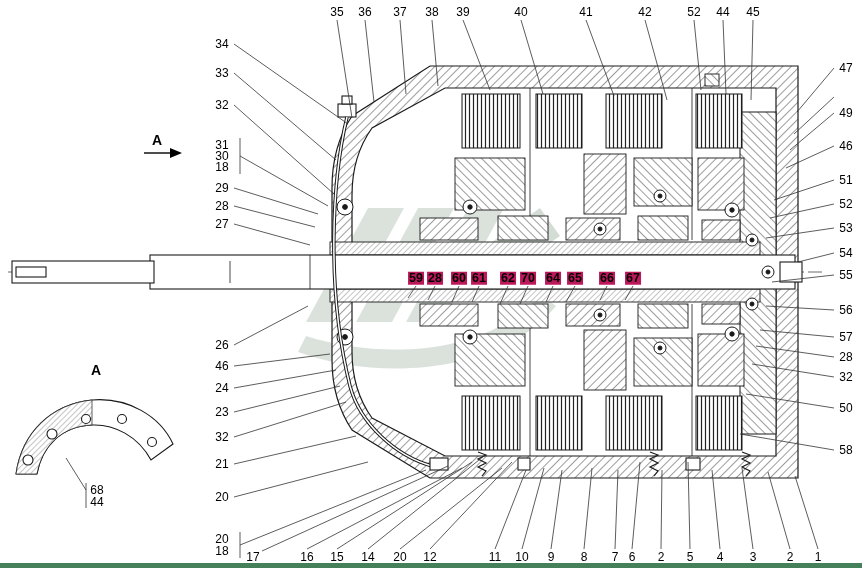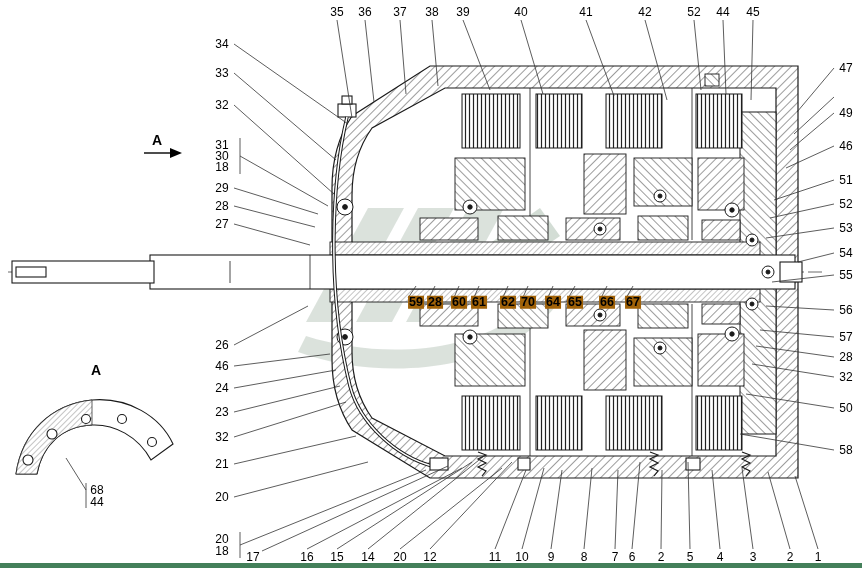--- a/index.html
+++ b/index.html
@@ -5,21 +5,21 @@
   html,body { margin:0; padding:0; background:#ffffff; }
   .stage {
     position:relative; width:862px; height:568px; background:#fff;
     overflow:hidden; font-family:"Liberation Sans", sans-serif;
   }
   .stage svg { position:absolute; left:0; top:0; }
   .co {
     position:absolute; transform:translate(-50%,-50%);
     font-size:12px; line-height:1; color:#000; white-space:nowrap;
   }
-  .co-mid { font-weight:bold; background:#a16207; padding:0 1px; font-size:12.5px;margin-top:24px; }
+  .co-mid { font-weight:bold; background:#be185d; padding:0 1px; font-size:12.5px; }
   .marker {
     position:absolute; transform:translate(-50%,-50%);
     font-size:14px; font-weight:bold; color:#000;
   }
   .footer-strip {
     position:absolute; left:0; bottom:0; width:862px; height:5px;
     background:#44805a;
   }
   .ld { stroke:#333; stroke-width:0.8; }
   .ol { stroke:#1a1a1a; stroke-width:1.1; fill:#fff; }

